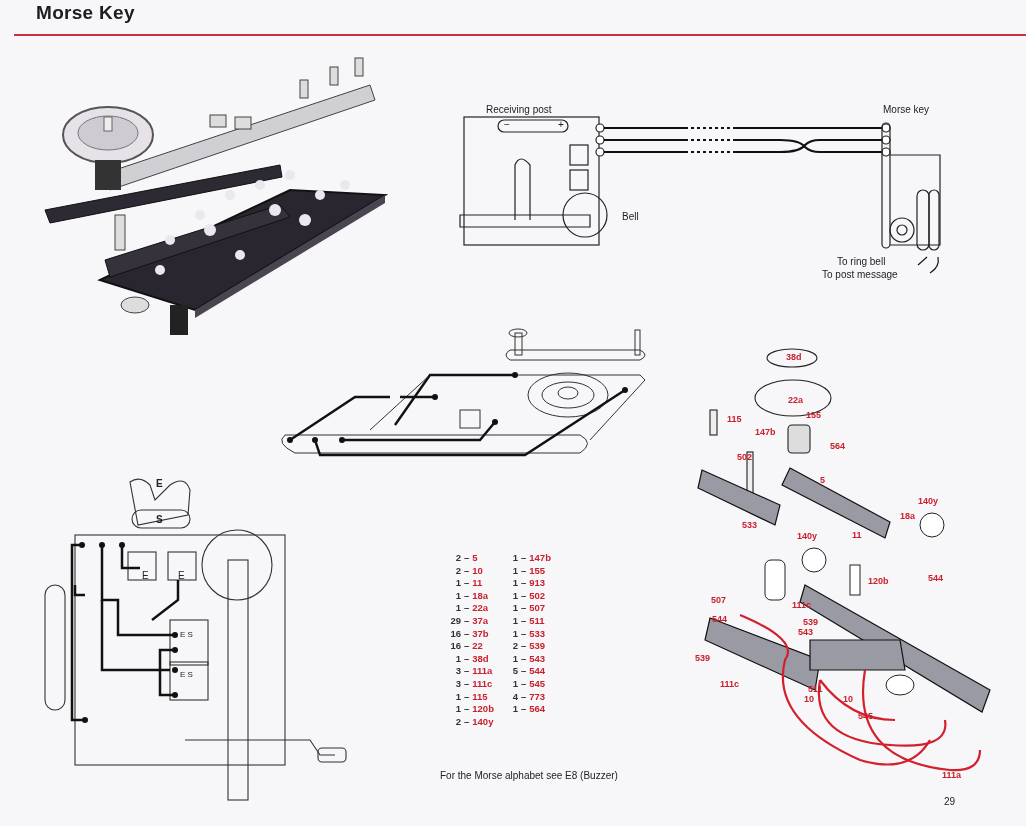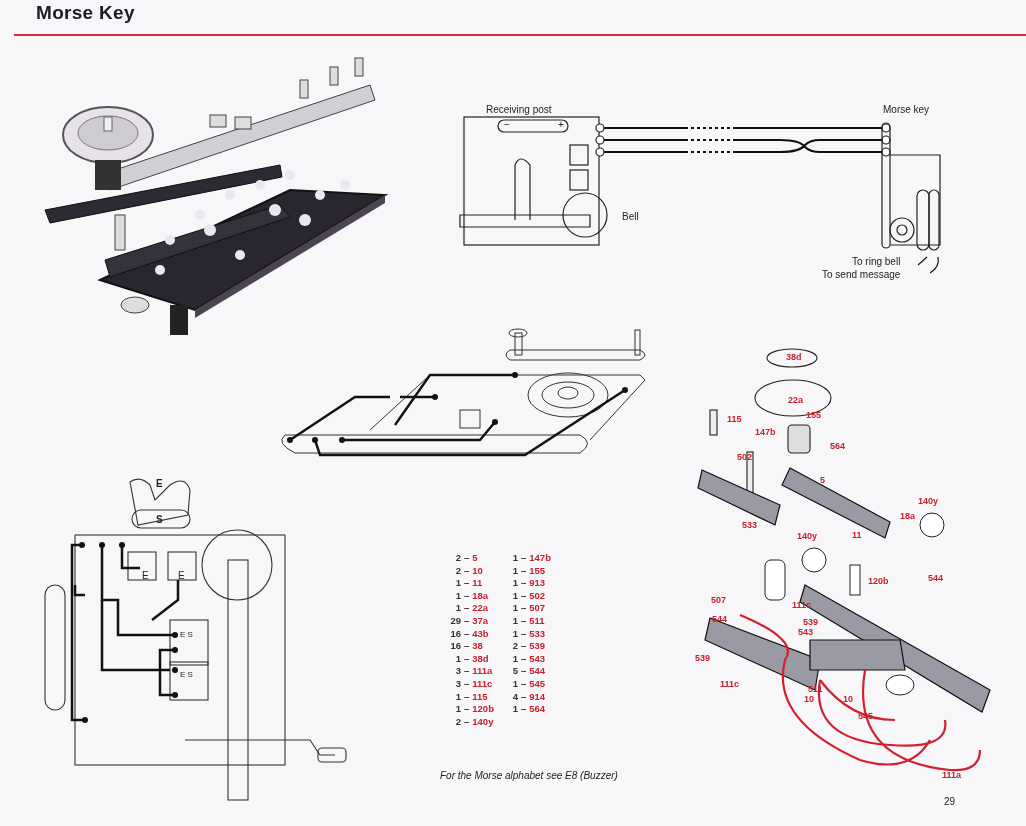--- a/index.html
+++ b/index.html
@@ -20,21 +20,21 @@
   .lbl { position:absolute; font-size:10px; color:#222; white-space:nowrap; }
   .callout { position:absolute; font-size:9px; color:#c8202c; font-weight:bold; white-space:nowrap; }
   .parts {
     position:absolute; left:430px; top:552px; font-size:9.5px; font-weight:bold;
   }
   .parts .col { position:absolute; top:0; width:80px; }
   .parts .row { height:12.6px; line-height:12.6px; white-space:nowrap; }
   .parts .qty { display:inline-block; width:26px; text-align:right; color:#333; }
   .parts .sep { color:#333; padding:0 3px; }
   .parts .pn { color:#c8202c; }
-  .footnote { position:absolute; left:440px; top:770px; font-size:10px; color:#222;font-style:italic; }
+  .footnote { position:absolute; left:440px; top:770px; font-size:10px; color:#222; }
   .page-number { position:absolute; left:944px; top:796px; font-size:10px; color:#222; }
 </style>
 </head>
 <body>
 
 <div class="page-title">Morse Key</div>
 <div class="header-rule"></div>
 
 <svg class="fig" style="left:30px;top:55px" width="400" height="290" viewBox="0 0 400 290">
   <g>
@@ -120,22 +120,22 @@
       <rect x="509" y="95" width="10" height="60" rx="5"></rect>
       <path d="M498,170 L507,162" stroke="#111"></path>
       <path d="M510,178 Q520,172 518,162" stroke="#111"></path>
     </g>
   </svg>
   <span class="lbl" style="left:66px;top:9px">Receiving post</span>
   <span class="lbl" style="left:463px;top:9px">Morse key</span>
   <span class="lbl" style="left:202px;top:116px">Bell</span>
   <span class="lbl" style="left:84px;top:24px">−</span>
   <span class="lbl" style="left:138px;top:24px">+</span>
-  <span class="lbl" style="left:432px;top:161px">To ring bell</span>
-  <span class="lbl" style="left:402px;top:174px">To send message</span>
+  <span class="lbl" style="left:417px;top:161px">To ring bell</span>
+  <span class="lbl" style="left:402px;top:174px">To post message</span>
 </div>
 
 <svg class="fig" style="left:270px;top:315px" width="400" height="160" viewBox="0 0 400 160">
   <g fill="none" stroke="#333" stroke-width="1">
     <path d="M15,120 L310,120 Q325,128 310,138 L25,138 Q5,128 15,120 Z"></path>
     <path d="M100,115 L160,60 L370,60 L375,65 L320,125"></path>
     <path d="M240,35 L370,35 Q380,40 370,45 L240,45 Q232,40 240,35"></path>
     <ellipse cx="298" cy="80" rx="40" ry="22"></ellipse>
       <ellipse cx="298" cy="80" rx="26" ry="13"></ellipse>
       <ellipse cx="298" cy="78" rx="10" ry="6"></ellipse>
@@ -268,40 +268,40 @@
 <span class="callout" style="left:942px;top:770px">111a</span>
 
 <div class="parts">
   <div class="col" style="left:5px">
     <div class="row"><span class="qty">2</span><span class="sep">–</span><span class="pn">5</span></div>
     <div class="row"><span class="qty">2</span><span class="sep">–</span><span class="pn">10</span></div>
     <div class="row"><span class="qty">1</span><span class="sep">–</span><span class="pn">11</span></div>
     <div class="row"><span class="qty">1</span><span class="sep">–</span><span class="pn">18a</span></div>
     <div class="row"><span class="qty">1</span><span class="sep">–</span><span class="pn">22a</span></div>
     <div class="row"><span class="qty">29</span><span class="sep">–</span><span class="pn">37a</span></div>
-    <div class="row"><span class="qty">16</span><span class="sep">–</span><span class="pn">43b</span></div>
-    <div class="row"><span class="qty">16</span><span class="sep">–</span><span class="pn">38</span></div>
+    <div class="row"><span class="qty">16</span><span class="sep">–</span><span class="pn">37b</span></div>
+    <div class="row"><span class="qty">16</span><span class="sep">–</span><span class="pn">22</span></div>
     <div class="row"><span class="qty">1</span><span class="sep">–</span><span class="pn">38d</span></div>
     <div class="row"><span class="qty">3</span><span class="sep">–</span><span class="pn">111a</span></div>
     <div class="row"><span class="qty">3</span><span class="sep">–</span><span class="pn">111c</span></div>
     <div class="row"><span class="qty">1</span><span class="sep">–</span><span class="pn">115</span></div>
     <div class="row"><span class="qty">1</span><span class="sep">–</span><span class="pn">120b</span></div>
     <div class="row"><span class="qty">2</span><span class="sep">–</span><span class="pn">140y</span></div>
   </div>
   <div class="col" style="left:62px">
     <div class="row"><span class="qty">1</span><span class="sep">–</span><span class="pn">147b</span></div>
     <div class="row"><span class="qty">1</span><span class="sep">–</span><span class="pn">155</span></div>
     <div class="row"><span class="qty">1</span><span class="sep">–</span><span class="pn">913</span></div>
     <div class="row"><span class="qty">1</span><span class="sep">–</span><span class="pn">502</span></div>
     <div class="row"><span class="qty">1</span><span class="sep">–</span><span class="pn">507</span></div>
     <div class="row"><span class="qty">1</span><span class="sep">–</span><span class="pn">511</span></div>
     <div class="row"><span class="qty">1</span><span class="sep">–</span><span class="pn">533</span></div>
     <div class="row"><span class="qty">2</span><span class="sep">–</span><span class="pn">539</span></div>
     <div class="row"><span class="qty">1</span><span class="sep">–</span><span class="pn">543</span></div>
     <div class="row"><span class="qty">5</span><span class="sep">–</span><span class="pn">544</span></div>
     <div class="row"><span class="qty">1</span><span class="sep">–</span><span class="pn">545</span></div>
-    <div class="row"><span class="qty">4</span><span class="sep">–</span><span class="pn">914</span></div>
+    <div class="row"><span class="qty">4</span><span class="sep">–</span><span class="pn">773</span></div>
     <div class="row"><span class="qty">1</span><span class="sep">–</span><span class="pn">564</span></div>
   </div>
 </div>
 
 <div class="footnote">For the Morse alphabet see E8 (Buzzer)</div>
 <div class="page-number">29</div>
 
 </body></html>

